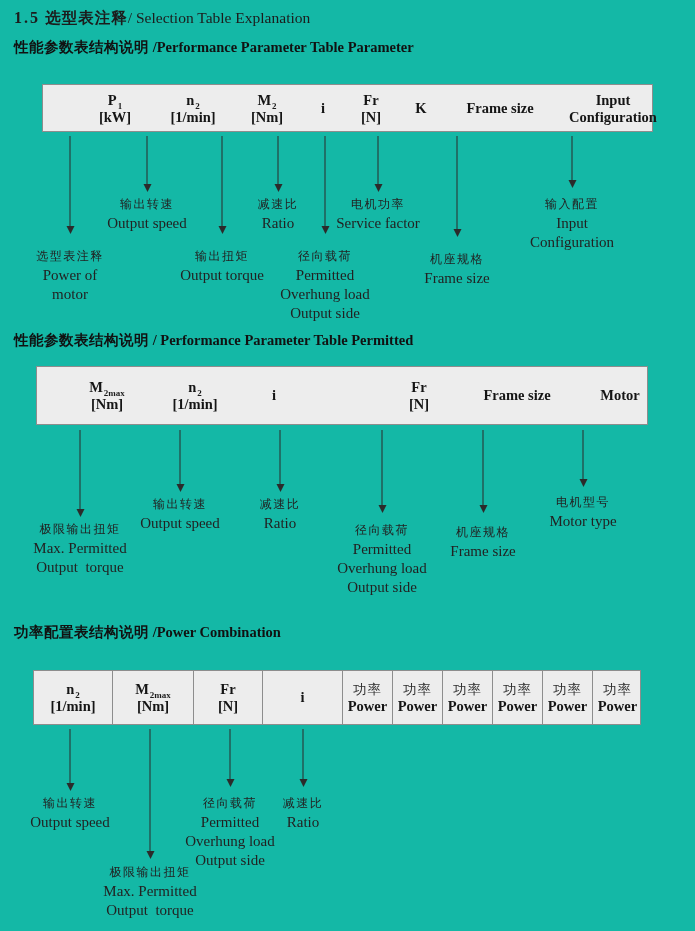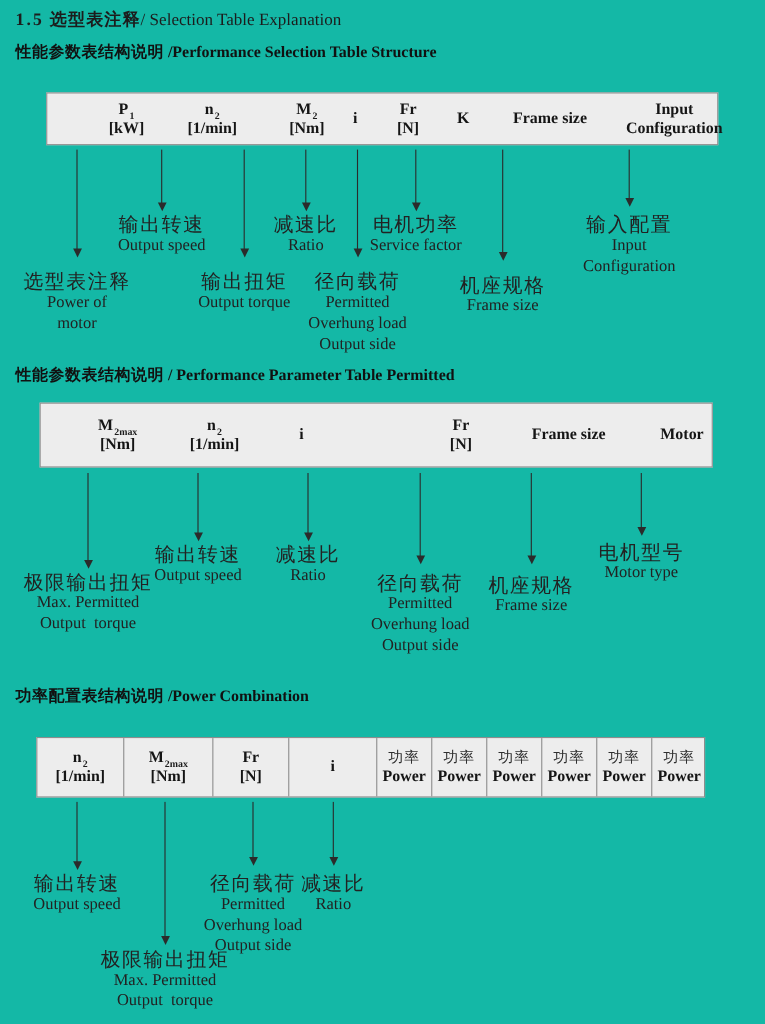--- a/index.html
+++ b/index.html
@@ -21,46 +21,46 @@
   .cell.bordered:last-child{border-right:none;}
   .cline{text-align:center;}
   .cmain,.unit{font-family:"Liberation Serif","DejaVu Serif",serif;font-weight:bold;font-size:14.5px;color:#151515;line-height:16px;}
   .csub{font-family:"Liberation Serif","DejaVu Serif",serif;font-weight:bold;font-size:9px;position:relative;top:4px;margin-left:1px;}
   .czh{font-family:"Liberation Sans","DejaVu Sans",sans-serif;font-size:13.5px;color:#2e2e2e;letter-spacing:1px;line-height:16px;}
   .arrow{position:absolute;width:9px;transform:translateX(-50%);}
   .aline{position:absolute;left:50%;margin-left:-0.5px;top:0;bottom:7px;width:1px;background:#2b2b2b;}
   .ahead{position:absolute;bottom:0;left:50%;transform:translateX(-50%);width:0;height:0;
          border-left:4px solid transparent;border-right:4px solid transparent;border-top:8px solid #2b2b2b;}
   .albl{position:absolute;transform:translateX(-50%);text-align:center;white-space:nowrap;color:#222;}
-  .lz{font-family:"Liberation Sans","DejaVu Sans",sans-serif;font-size:18px;line-height:19px;letter-spacing:1.5px;}
+  .lz{font-family:"Liberation Sans","DejaVu Sans",sans-serif;font-size:12px;line-height:19px;letter-spacing:1.5px;}
   .le{font-family:"Liberation Serif","DejaVu Serif",serif;font-size:15px;line-height:19px;}
 </style>
 </head>
 <body>
 
 <div class="page">
 
   <div class="title">
     <span class="tnum">1.5</span><span class="tz"> 选型表注释</span><span class="te">/ Selection Table Explanation</span>
   </div>
 
   <div class="section">
     <div class="h2" style="top:38px">
-      <span class="hz">性能参数表结构说明</span><span class="he"> /Performance Selection Table Structure</span>
+      <span class="hz">性能参数表结构说明</span><span class="he"> /Performance Parameter Table Parameter</span>
     </div>
     <div class="tbl" style="left: 42px; top: 84px; width: 611px; height: 48px;">
         <div class="cell centered" style="left: 72px;">
           <div class="cline top"><span class="cmain">P</span><span class="csub">1</span></div>
           <div class="cline unit">[kW]</div>
         </div>
         <div class="cell centered" style="left: 150px;">
           <div class="cline top"><span class="cmain">n</span><span class="csub">2</span></div>
           <div class="cline unit">[1/min]</div>
         </div>
-        <div class="cell centered" style="left: 236px;">
+        <div class="cell centered" style="left: 224px;">
           <div class="cline top"><span class="cmain">M</span><span class="csub">2</span></div>
           <div class="cline unit">[Nm]</div>
         </div>
         <div class="cell centered single" style="left: 280px;">
           <div class="cline top"><span class="cmain">i</span></div>
         </div>
         <div class="cell centered" style="left: 328px;">
           <div class="cline top"><span class="cmain">Fr</span></div>
           <div class="cline unit">[N]</div>
         </div>

